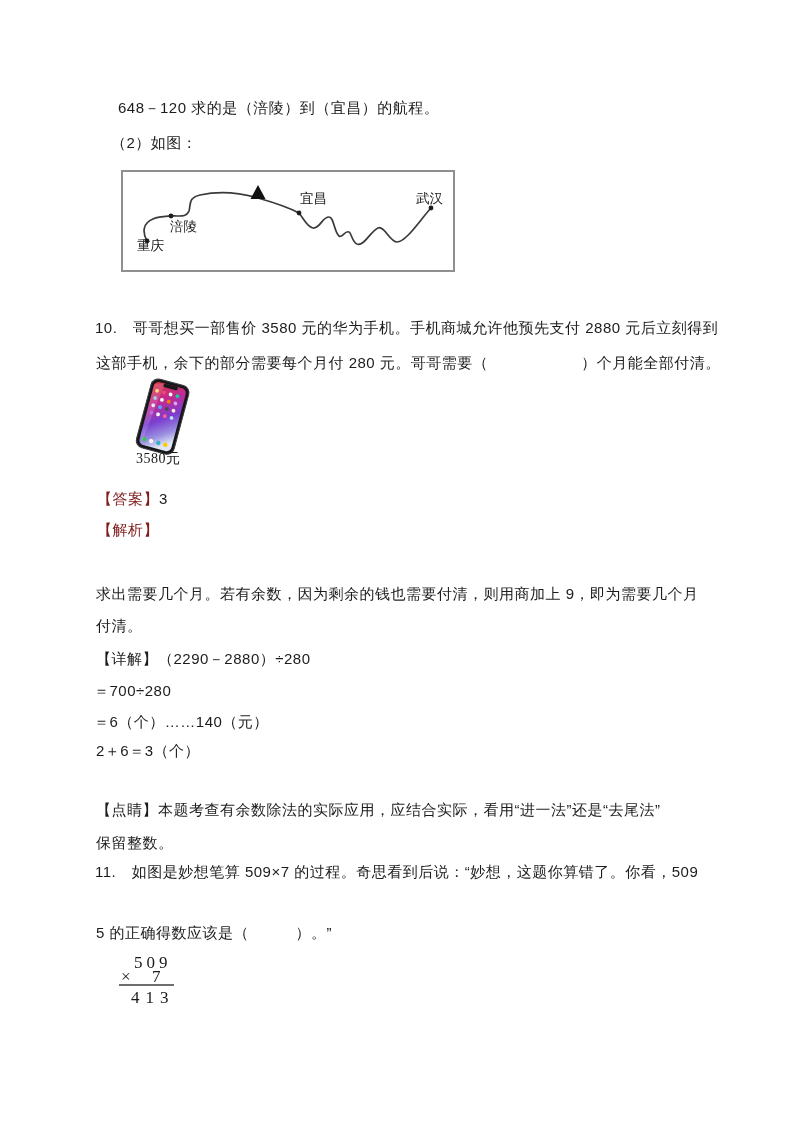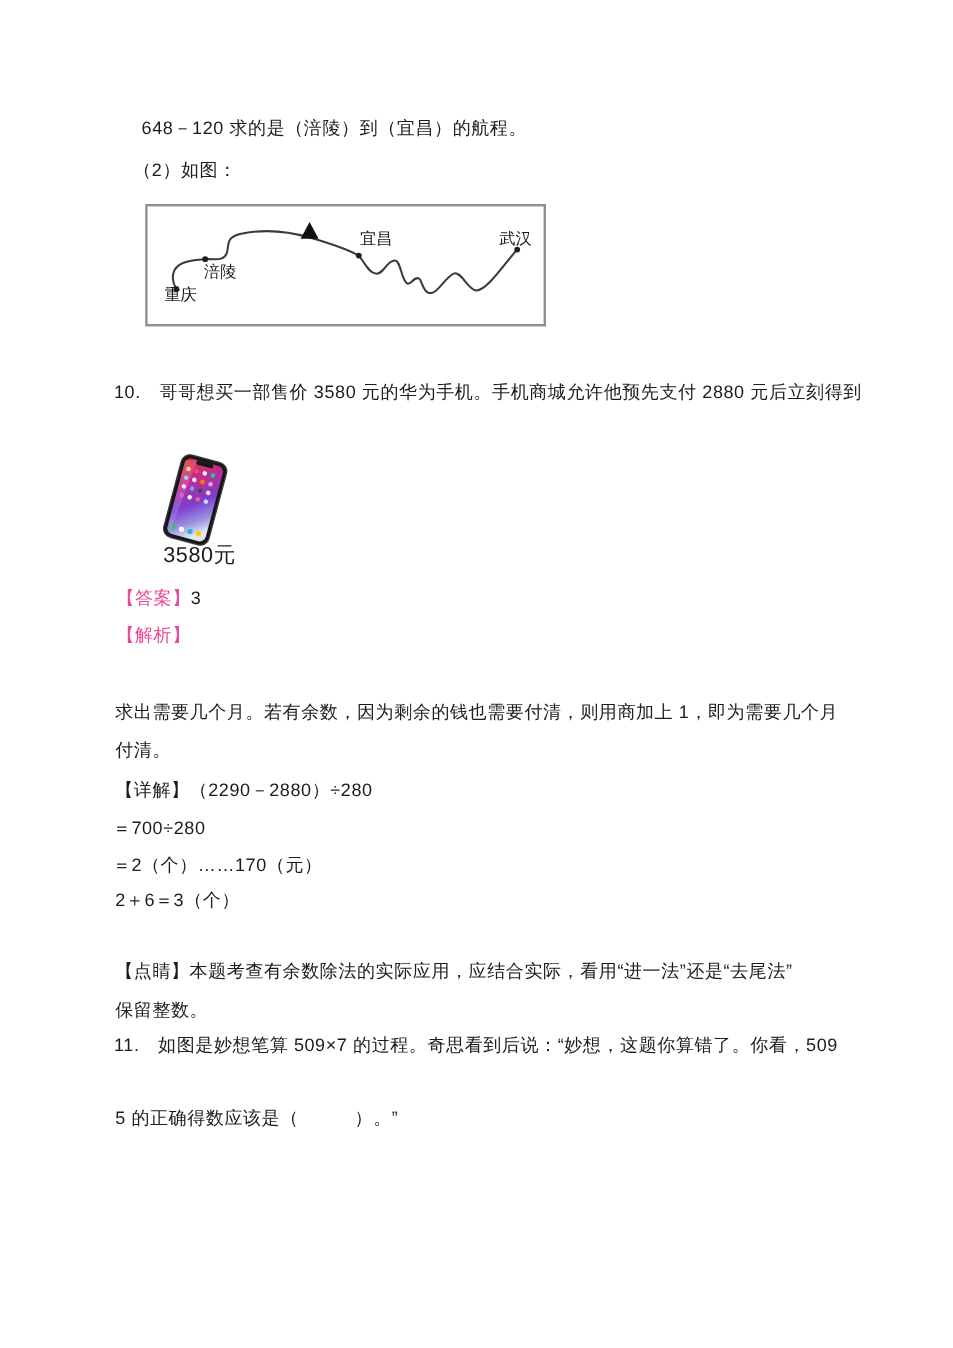--- a/index.html
+++ b/index.html
@@ -12,39 +12,39 @@
     color:#1c1c1c;
   }
   .line{
     position:absolute;
     font-size:15px;
     line-height:20px;
     letter-spacing:0.5px;
     white-space:pre;
     color:#1c1c1c;
   }
-  .blue{color:#ec4899;}
+  .blue{color:#7f1d1d;}
   .map-box{
     position:absolute;
     left:121px;top:170px;
     width:330px;height:98px;
     border:2px solid #8f8f8f;
     background:#ffffff;
   }
   .map-box svg{display:block;}
   .map-label{
     font-size:13.5px;
     fill:#1a1a1a;
     font-family:"Liberation Sans","DejaVu Sans",sans-serif;
   }
   .phone-wrap{position:absolute;left:122px;top:377px;width:80px;height:80px;}
   .price{
     position:absolute;left:136px;top:450px;
-    font-family:Liberation Sans, sans-serif;
-    font-size:18px;color:#1a1a1a;letter-spacing:0.5px;
+    font-family:Liberation Serif, serif;
+    font-size:14px;color:#1a1a1a;letter-spacing:0.5px;
   }
   .mult{
     position:absolute;left:118px;top:951px;
     width:62px;height:58px;
     font-family:"Liberation Serif","DejaVu Serif",serif;
     font-size:17px;color:#1a1a1a;
   }
   .mult .row1{position:absolute;left:16px;top:2px;letter-spacing:4px;}
   .mult .op{position:absolute;left:3px;top:16px;}
   .mult .row2{position:absolute;left:34px;top:16px;}
@@ -83,20 +83,21 @@
       <polygon points="135,13 127.5,27 142.5,27" fill="#111111"></polygon>
       <text class="map-label" x="14" y="78">重庆</text>
       <text class="map-label" x="47" y="59">涪陵</text>
       <text class="map-label" x="177" y="31">宜昌</text>
       <text class="map-label" x="293" y="31">武汉</text>
     </svg>
   </div>
 
 
   <div class="line" style="top:318px;left:95px">10.　哥哥想买一部售价 3580 元的华为手机。手机商城允许他预先支付 2880 元后立刻得到</div>
+  <div class="line" style="top:353px;left:96px">这部手机，余下的部分需要每个月付 280 元。哥哥需要（　　　　　　）个月能全部付清。</div>
 
   <div class="phone-wrap">
     <svg width="80" height="80" viewBox="0 0 80 80">
       <defs>
         <linearGradient id="scr" x1="0.2" y1="0" x2="0.55" y2="1">
           <stop offset="0" stop-color="#d8354a"></stop>
           <stop offset="0.3" stop-color="#c02a96"></stop>
           <stop offset="0.58" stop-color="#7a3fd0"></stop>
           <stop offset="0.82" stop-color="#9a8fe0"></stop>
           <stop offset="1" stop-color="#dfe6f5"></stop>
@@ -132,28 +133,35 @@
         </g>
         <path d="M24 10 L34 7 L27 70 L24 62 Z" fill="#ffffff" opacity="0.14"></path>
       </g>
     </svg>
   </div>
   <div class="price">3580元</div>
 
   <div class="line" style="top:489px;left:97px"><span class="blue">【答案】</span><span>3</span></div>
   <div class="line blue" style="top:520px;left:97px">【解析】</div>
 
-  <div class="line" style="top:584px;left:96px">求出需要几个月。若有余数，因为剩余的钱也需要付清，则用商加上 1，即为需要几个月</div>
+  <div class="line" style="top:584px;left:96px">求出需要几个月。若有余数，因为剩余的钱也需要付清，则用商加上 9，即为需要几个月</div>
   <div class="line" style="top:616px;left:96px">付清。</div>
 
   <div class="line" style="top:649px;left:96px">【详解】（2290－2880）÷280</div>
   <div class="line" style="top:681px;left:94px">＝700÷280</div>
-  <div class="line" style="top:712px;left:94px">＝2（个）……170（元）</div>
+  <div class="line" style="top:712px;left:94px">＝6（个）……140（元）</div>
   <div class="line" style="top:741px;left:96px">2＋6＝3（个）</div>
 
   <div class="line" style="top:800px;left:96px">【点睛】本题考查有余数除法的实际应用，应结合实际，看用“进一法”还是“去尾法”</div>
   <div class="line" style="top:833px;left:96px">保留整数。</div>
 
   <div class="line" style="top:862px;left:95px">11.　如图是妙想笔算 509×7 的过程。奇思看到后说：“妙想，这题你算错了。你看，509</div>
   <div class="line" style="top:923px;left:96px">5 的正确得数应该是（　　　）。”</div>
 
+  <div class="mult">
+    <div class="row1">509</div>
+    <div class="op">×</div>
+    <div class="row2">7</div>
+    <div class="rule"></div>
+    <div class="row3">413</div>
+  </div>
 
 </div>
 
 </body></html>

